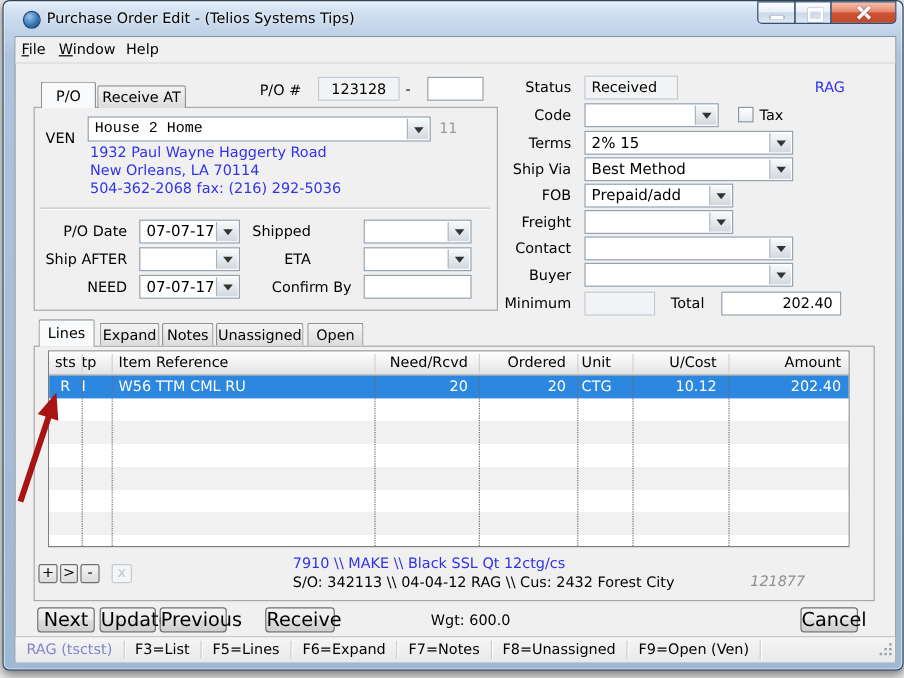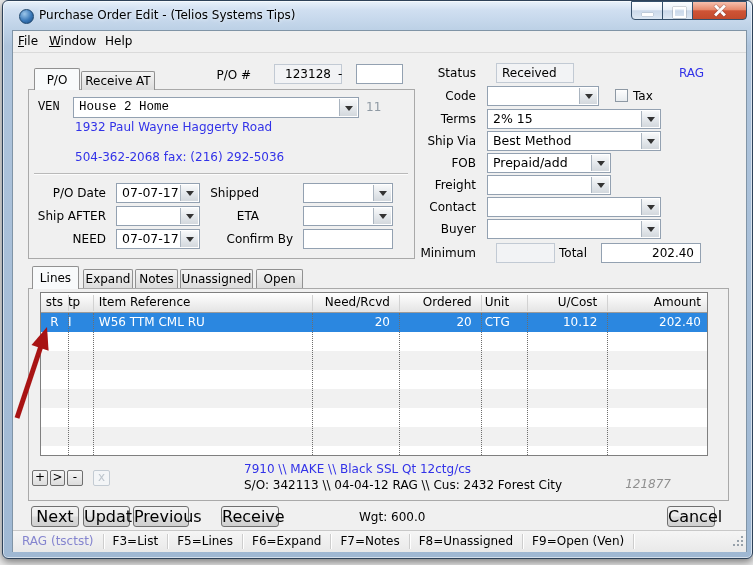--- a/index.html
+++ b/index.html
@@ -35,21 +35,21 @@
     border:1px solid #8094a6;box-sizing:border-box;}
   .menubar{position:absolute;left:10px;top:30px;width:733px;height:21px;background:#f0f0f0;
     border-bottom:1px solid #dadada;}
   .menu-item{position:absolute;top:3px;display:inline-block;cursor:default;}
   .ak::first-letter{text-decoration:underline;}
 
   
   .lbl{position:absolute;white-space:nowrap;}
   .field,.combo{position:absolute;height:20px;background:#fff;border:1px solid #93a1b1;
     box-sizing:border-box;line-height:18px;white-space:nowrap;}
-  .field-ro{background:#f2f3f5;border:1px solid #c2cad4;margin-left:9px;}
+  .field-ro{background:#f2f3f5;border:1px solid #c2cad4;}
   .val{position:absolute;left:5px;top:0;line-height:18px;font-size:12.5px;white-space:nowrap;}
   .combo .btn{position:absolute;right:1px;top:1px;bottom:1px;width:17px;
     background:linear-gradient(#f8f9fa,#e3e7eb 55%,#d3d8dd);border-left:1px solid #aab4bf;}
   .combo .btn::after{content:"";position:absolute;left:50%;top:50%;margin:-2px 0 0 -4px;
     border:4px solid transparent;border-top:5px solid #333;border-bottom:0;}
   .groupbox{position:absolute;border:1px solid #a9a9a9;background:#f0f0f0;box-sizing:border-box;}
   .tab{position:absolute;box-sizing:border-box;border:1px solid #919191;border-bottom:none;
     border-radius:2px 2px 0 0;text-align:center;background:linear-gradient(#f4f4f4,#dcdcdc);}
   .tab.active{background:#f8fafb;z-index:3;}
   .blue{color:#3232e8;}
@@ -122,28 +122,29 @@
 
     <div class="groupbox" style="left:25px;top:88px;width:387px;height:170px;"></div>
     <div class="tab active" style="left:31px;top:67px;width:46px;height:22px;line-height:22px;z-index:3;">P/O</div>
     <div class="tab" style="left:78px;top:70px;width:74px;height:19px;line-height:18px;">Receive AT</div>
 
     <span class="lbl" style="left:206px;top:67px;width:42px;text-align:right;">P/O #</span>
     <div class="field field-ro" style="left:262px;top:63px;width:68px;text-align:center;">123128</div>
     <span class="lbl" style="left:335px;top:66px;">-</span>
     <div class="field" style="left:353px;top:63px;width:47px;text-align:center;"></div>
 
-    <span class="lbl" style="left:35px;top:99px;font-family:Liberation Mono, monospace;">VEN</span>
+    <span class="lbl" style="left:35px;top:107px;">VEN</span>
     <div class="combo" style="left:70px;top:96px;width:286px;height:21px;font-family:Liberation Mono, monospace;">
       <span class="val" style="line-height:19px;">House 2 Home</span>
       <span class="btn"></span>
     </div>
     <span class="lbl" style="left:363px;top:99px;color:#8f9aa4;">11</span>
 
     <span class="lbl blue" style="left:72px;top:119px;">1932 Paul Wayne Haggerty Road</span>
+    <span class="lbl blue" style="left:72px;top:134px;">New Orleans, LA 70114</span>
     <span class="lbl blue" style="left:72px;top:149px;">504-362-2068  fax: (216) 292-5036</span>
 
     <div class="etched" style="left:31px;top:172px;width:374px;"></div>
 
     <span class="lbl" style="left:28px;top:185px;width:75px;text-align:right;">P/O Date</span>
     <div class="combo" style="left:113px;top:182px;width:84px;">
       <span class="val">07-07-17</span>
         <span class="btn"></span>
     </div>
     <span class="lbl" style="left:186px;top:185px;width:70px;text-align:right;">Shipped</span>

